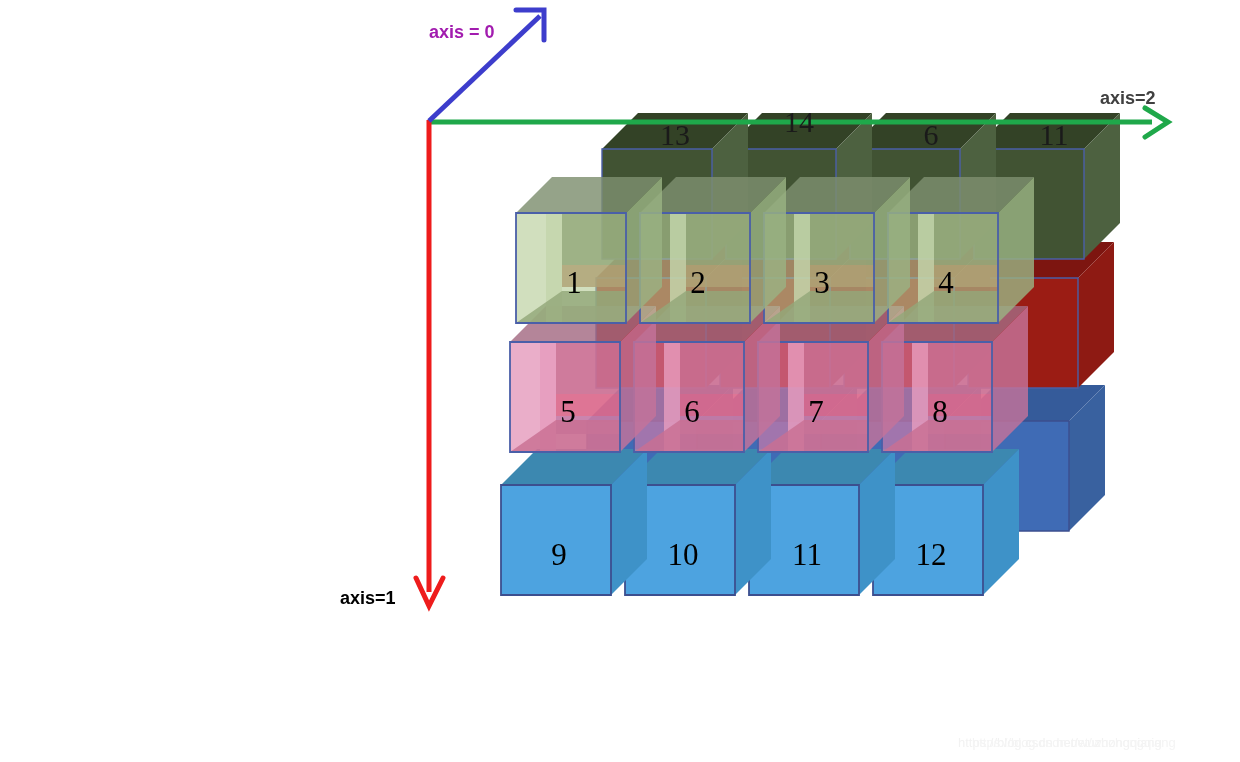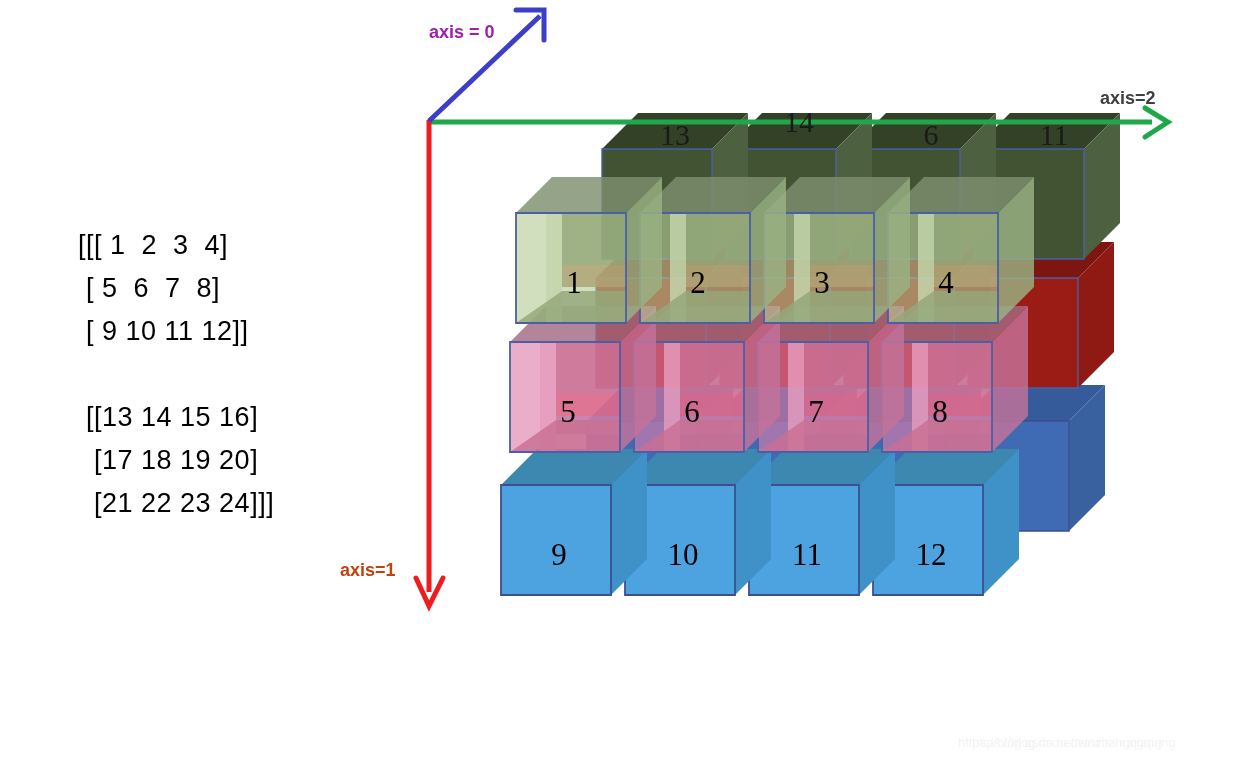--- a/index.html
+++ b/index.html
@@ -33,21 +33,21 @@
     letter-spacing: 0.5px;
   }
   .axis-label {
     position: absolute;
     font-family: "Liberation Sans", sans-serif;
     font-weight: bold;
     font-size: 18px;
     white-space: nowrap;
   }
   #axis0-label { left: 429px; top: 22px; color: #a21caf; }
-  #axis1-label { left: 340px; top: 560px; color: #c2410c; }
+  #axis1-label { left: 340px; top: 588px; color: #000000; }
   #axis2-label { left: 1100px; top: 88px; color: #404040; }
   .col-label {
     position: absolute;
     font-family: "Liberation Serif", serif;
     font-size: 30px;
     color: #1a1a1a;
     text-align: center;
     width: 60px;
     margin-top: 36px;
   }
@@ -301,27 +301,20 @@
       <g>
         <line x1="428" y1="122" x2="1152" y2="122" stroke="#1fa84a" stroke-width="5"></line>
         <path d="M 1145 108 L 1168 122 L 1145 137" fill="none" stroke="#1fa84a" stroke-width="5" stroke-linecap="round"></path>
         <line x1="429" y1="120" x2="429" y2="592" stroke="#ee1c1c" stroke-width="5"></line>
         <path d="M 416 578 L 429 606 L 443 578" fill="none" stroke="#ee1c1c" stroke-width="5" stroke-linecap="round"></path>
         <line x1="429" y1="121" x2="540" y2="16" stroke="#3d3dcc" stroke-width="5"></line>
         <path d="M 516 10 L 544 10 L 544 40" fill="none" stroke="#3d3dcc" stroke-width="5" stroke-linecap="round"></path>
       </g>
     </svg>
 
-  <div class="array-text">[[[ 1  2  3  4]
- [ 5  6  7  8]
- [ 9 10 11 12]]
-
- [[13 14 15 16]
-  [17 18 19 20]
-  [21 22 23 24]]]</div>
 
   <div class="col-label" style="left:645px; top:82px;">13</div>
   <div class="col-label" style="left:769px; top:69px;text-align:center;">14</div>
   <div class="col-label" style="left:901px; top:82px;">6</div>
   <div class="col-label" style="left:1024px; top:82px;">11</div>
 
   <div class="axis-label" id="axis0-label">axis = 0</div>
   <div class="axis-label" id="axis1-label">axis=1</div>
   <div class="axis-label" id="axis2-label">axis=2</div>
 

